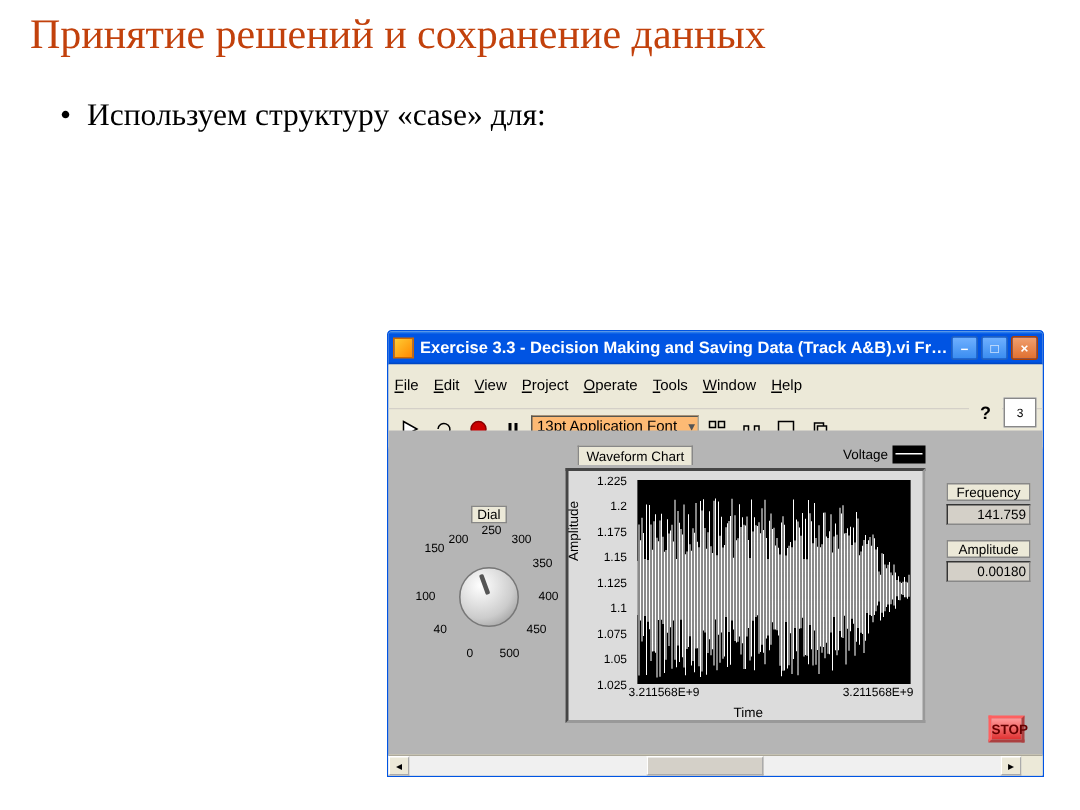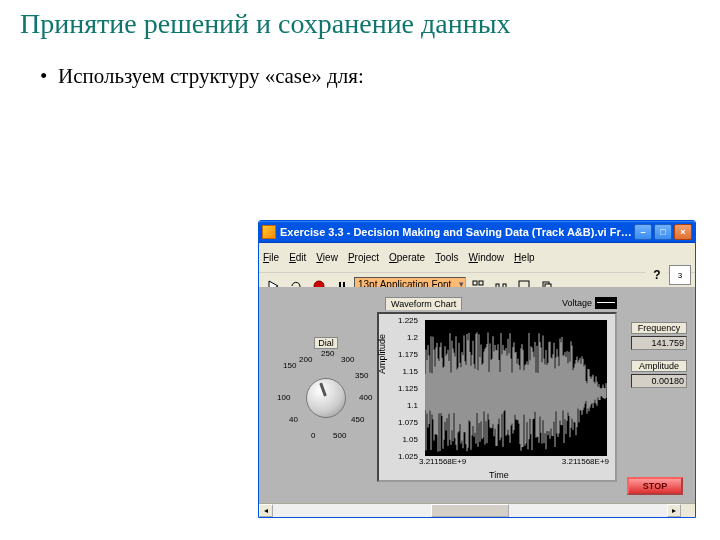--- a/index.html
+++ b/index.html
@@ -1,17 +1,17 @@
 <!DOCTYPE html>
 <html><head>
 <meta charset="utf-8">
 <style>
   * { box-sizing: border-box; margin: 0; padding: 0; }
   body { width: 720px; height: 540px; font-family: "Times New Roman", serif; background: #fff; overflow: hidden; }
-  .slide-title { font-size: 28px; font-weight: normal; padding: 8px 20px 4px 20px; color: #0f766e; }
+  .slide-title { font-size: 28px; font-weight: normal; padding: 8px 20px 4px 20px; color: #c2410c; }
   .bullets { padding: 20px 40px 10px 40px; font-size: 21px; }
   .bullets ul { list-style: none; }
   .b1 { position: relative; padding-left: 18px; margin-bottom: 6px; }
   .b1::before { content: "•"; position: absolute; left: 0; top: 0; }
   .b2 { position: relative; padding-left: 36px; margin-bottom: 4px; }
   .b2::before { content: "–"; position: absolute; left: 18px; top: 0; }
   .app { position: absolute; left: 258px; top: 220px; width: 438px; height: 298px; border: 1px solid #0054e3; border-radius: 3px 3px 0 0; font-family: Tahoma, sans-serif; font-size: 10px; background: #ece9d8; }
   .titlebar { height: 22px; background: linear-gradient(#3a8df0,#0054e3 8%,#0054e3 92%,#003fb0); border-radius: 2px 2px 0 0; display: flex; align-items: center; padding: 0 3px; color: #fff; font-weight: bold; font-size: 11px; }
   .tb-icon { width: 14px; height: 14px; background: linear-gradient(135deg,#ffcc33,#ff8800); border: 1px solid #cc6600; margin-right: 4px; }
   .tb-title { flex: 1; white-space: nowrap; overflow: hidden; text-overflow: ellipsis; }
@@ -40,21 +40,21 @@
   .legend-sw::after { content:""; position:absolute; left:2px; right:2px; top:5px; height:1px; background:#fff; }
   .chart-frame { position:absolute; left:0; top:15px; width:240px; height:170px; background:#dcdcdc; border:2px inset #999; }
   .ylabel { position:absolute; left:-2px; top:60px; transform: rotate(-90deg); transform-origin: left top; font-size:9px; }
   .xlabel { position:absolute; left:110px; bottom:0; font-size:9px; }
   .plot { position:absolute; left:46px; top:6px; width:182px; height:136px; background:#000; }
   .ytick { position:absolute; font-size:8px; right:197px; text-align:right; width:20px; }
   .xtick { position:absolute; font-size:8px; bottom:14px; }
   .readout-grp { position: absolute; right: 8px; top: 35px; width: 56px; }
   .ro-label { background:#ece9d8; border:1px solid #888; font-size:9px; padding:0 2px; text-align:center; margin-bottom:2px; }
   .ro-val { background:#d4d0c8; border:1px inset #888; font-size:9px; padding:1px 2px; text-align:right; margin-bottom:10px; }
-  .stop { position:absolute; right:12px; bottom:8px; width:56px; height:18px; background:linear-gradient(#ff9a9a,#e03030); border:2px outset #ff6060; color:#600; font-size:9px; font-weight:bold; text-align:center; line-height:14px; cursor:pointer; }
+  .stop { position:absolute; right:12px; bottom:8px; width:24px; height:18px; background:linear-gradient(#ff9a9a,#e03030); border:2px outset #ff6060; color:#600; font-size:9px; font-weight:bold; text-align:center; line-height:14px; cursor:pointer; }
   .scrollbar { position:absolute; left:0; right:0; bottom:0; height:14px; background:#ece9d8; border-top:1px solid #aca899; display:flex; }
   .sb-btn { width:14px; height:13px; background:#ece9d8; border:1px outset #fff; font-size:8px; text-align:center; line-height:11px; cursor:pointer; }
   .sb-track { flex:1; background:#f0f0f0; position:relative; }
   .sb-thumb { position:absolute; left:40%; width:20%; top:0; bottom:0; background:#d4d0c8; border:1px outset #fff; }
   .resize { width:14px; height:13px; background:#ece9d8; }
 </style>
 </head>
 <body>
 
 <div class="slide-title">Принятие решений и сохранение данных</div>

